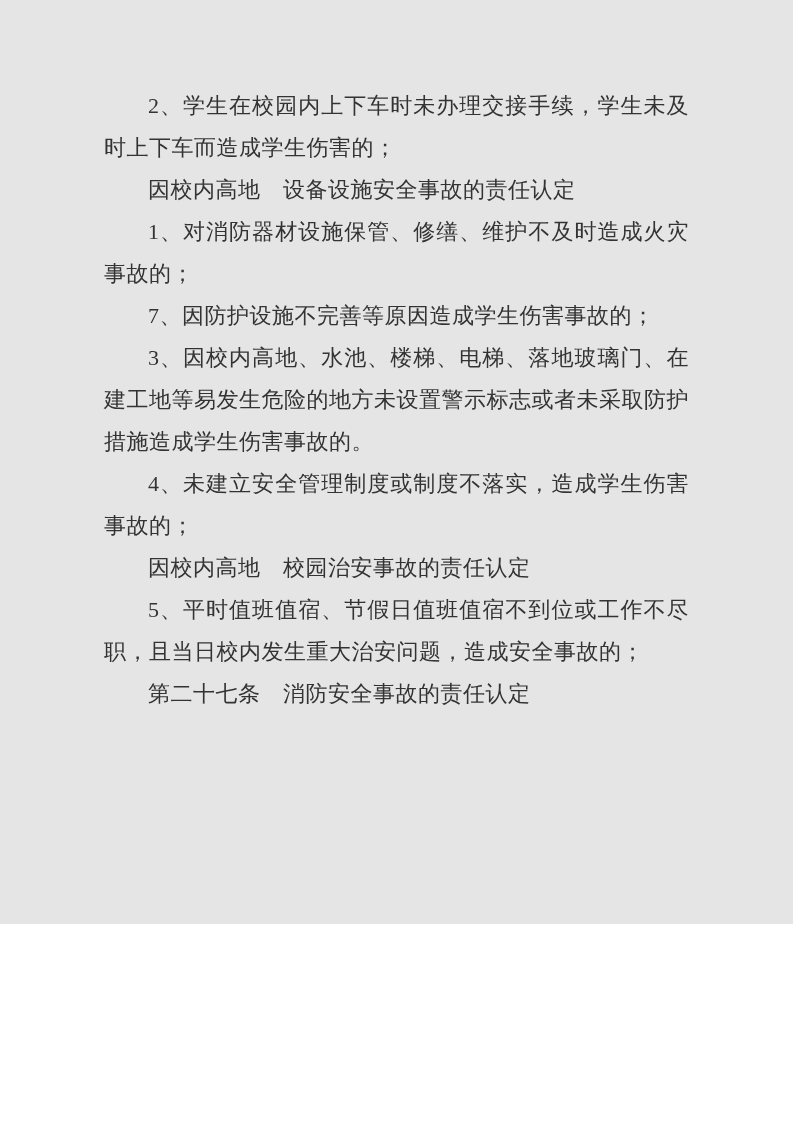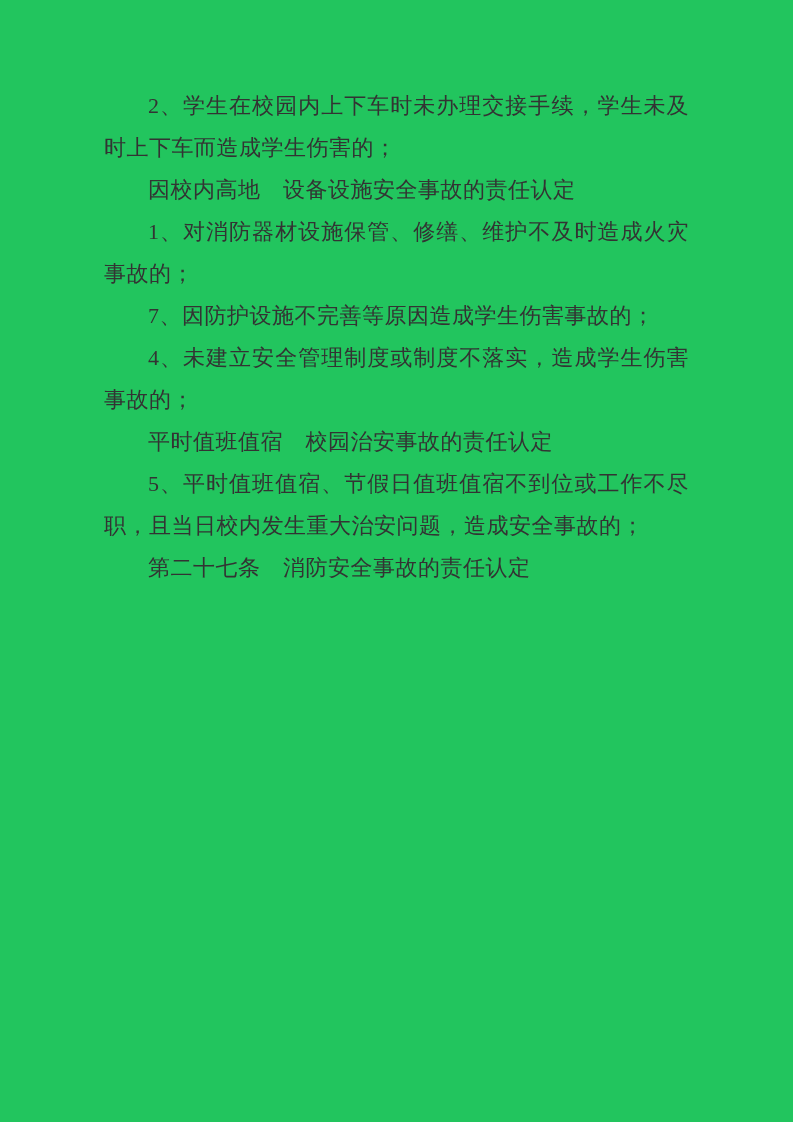--- a/index.html
+++ b/index.html
@@ -3,22 +3,22 @@
 <meta charset="utf-8">
 <style>
   html, body {
     margin: 0;
     padding: 0;
     background: #ffffff;
   }
   .page {
     position: relative;
     width: 793px;
-    height: 1122px;
-    background: #22c55e;
+    height: 924px;
+    background: #e5e5e5;
     box-sizing: border-box;
     padding: 85px 104px 0 104px;
     font-family: "Liberation Serif", "DejaVu Serif", serif;
     font-size: 22px;
     line-height: 42px;
     color: #333333;
     overflow: hidden;
   }
   .page p {
     margin: 0;
@@ -33,17 +33,18 @@
   }
 </style>
 </head>
 <body>
 
 <div class="page">
   <p>2、学生在校园内上下车时未办理交接手续，学生未及时上下车而造成学生伤害的；</p>
   <p class="heading">因校内高地　设备设施安全事故的责任认定</p>
   <p>1、对消防器材设施保管、修缮、维护不及时造成火灾事故的；</p>
   <p>7、因防护设施不完善等原因造成学生伤害事故的；</p>
+  <p>3、因校内高地、水池、楼梯、电梯、落地玻璃门、在建工地等易发生危险的地方未设置警示标志或者未采取防护措施造成学生伤害事故的。</p>
   <p>4、未建立安全管理制度或制度不落实，造成学生伤害事故的；</p>
-  <p class="heading">平时值班值宿　校园治安事故的责任认定</p>
+  <p class="heading">因校内高地　校园治安事故的责任认定</p>
   <p>5、平时值班值宿、节假日值班值宿不到位或工作不尽职，且当日校内发生重大治安问题，造成安全事故的；</p>
   <p class="heading">第二十七条　消防安全事故的责任认定</p>
 </div>
 
 </body></html>

